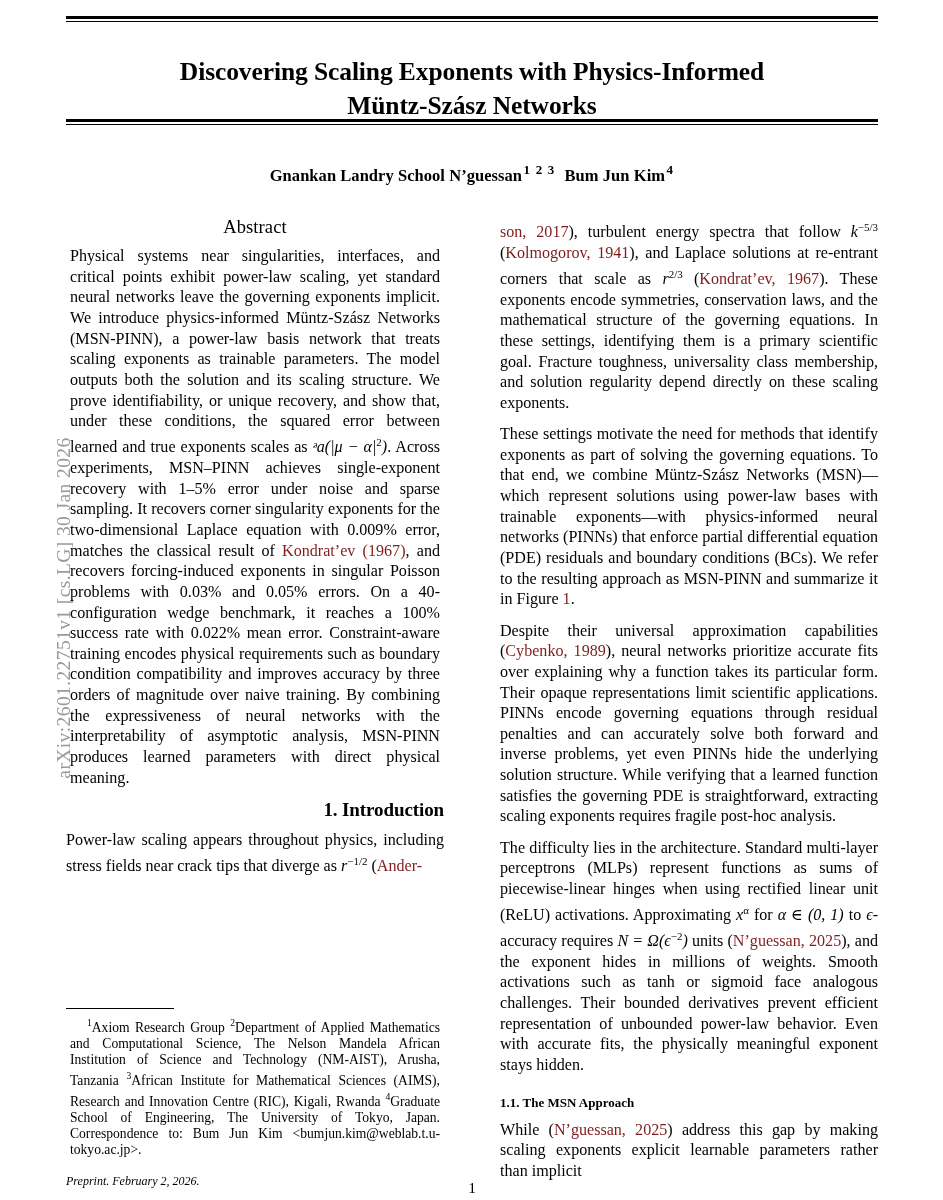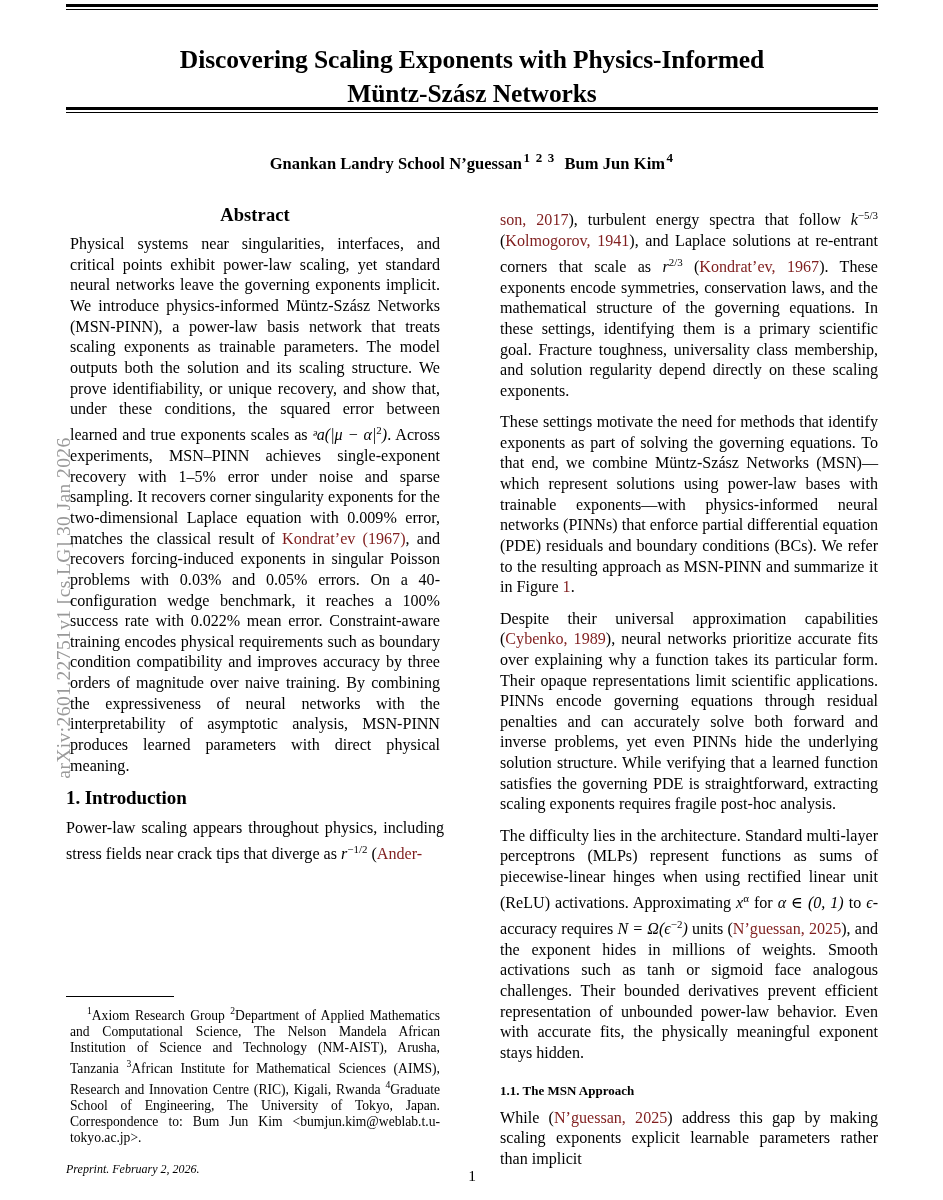--- a/index.html
+++ b/index.html
@@ -32,21 +32,21 @@
     text-align: center;
     line-height: 40px;
     white-space: nowrap;
     user-select: none;
   }
 
   
   #page {
     position: absolute;
     left: 66px;
-    top: 0;
+    top: 12px;
     width: 812px;
     height: 904px;
   }
 
   
   .rule-thick {
     height: 3px;
     background: #000;
     width: 100%;
   }
@@ -102,21 +102,21 @@
   #col-right {
     position: absolute;
     left: 434px;
     top: 205px;
     width: 378px;
   }
 
   h2.abstract-head {
     margin: 0 0 8px 0;
     font-size: 18.5px;
-    font-weight: bold;
+    font-weight: normal;
     text-align: center;
     letter-spacing: 0.1px;
   }
 
   p.body {
     margin: 0 0 10.5px 0;
     font-size: 16.1px;
     line-height: 20.65px;
     text-align: justify;
     text-justify: inter-word;
@@ -125,20 +125,21 @@
 
   .abstract-body {
     padding: 0 4px;
   }
 
   h2.section {
     margin: 0 0 9px 0;
     font-size: 19px;
     font-weight: bold;
     letter-spacing: -0.1px;
+    text-align: right;
   }
   h3.subsection {
     margin: 19px 0 9px 0;
     font-size: 13px;
     font-weight: bold;
   }
 
   a.cite, .cite {
     color: #7f1d1d;
     text-decoration: none;

